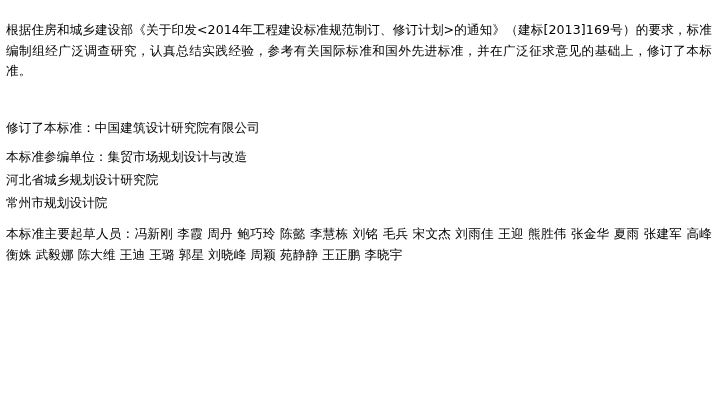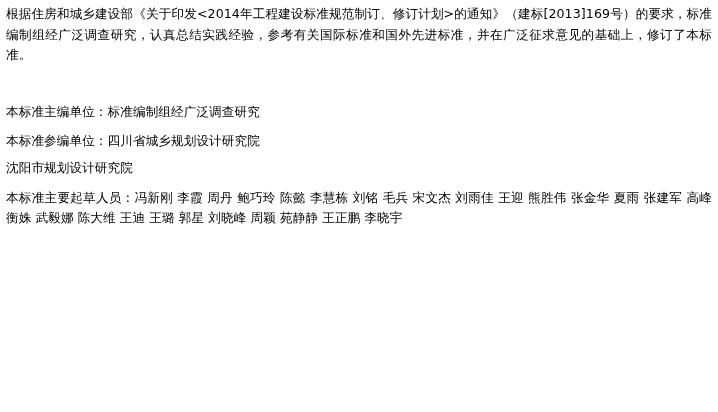--- a/index.html
+++ b/index.html
@@ -11,21 +11,21 @@
     width: 718px;
     height: 412px;
     font-family: "DejaVu Sans", "Liberation Sans", sans-serif;
     color: #000000;
     overflow: hidden;
   }
   .page {
     box-sizing: border-box;
     width: 718px;
     height: 412px;
-    padding: 4px 6px 0 6px;
+    padding: 20px 6px 0 6px;
   }
   p.para {
     margin: 0 0 0 0;
     font-size: 12.6px;
     line-height: 20.6px;
     text-align: justify;
     text-justify: inter-ideograph;
     letter-spacing: 0.1px;
   }
   .gap {
@@ -42,28 +42,29 @@
 
   <p class="para">根据住房和城乡建设部《关于印发&lt;2014年工程建设标准规范制订、修订计划&gt;的通知》（建标[2013]169号）的要求，标准编制组经广泛调查研究，认真总结实践经验，参考有关国际标准和国外先进标准，并在广泛征求意见的基础上，修订了本标准。</p>
   <div class="gap"></div>
 
   <div class="gap"></div>
 
   <div class="gap"></div>
 
   <div class="gap"></div>
 
-  <p class="para">本标准主编单位：标准编制组经广泛调查研究</p>
+  <p class="para">修订了本标准：中国建筑设计研究院有限公司</p>
   <div class="gap"></div>
 
-  <p class="para">本标准参编单位：四川省城乡规划设计研究院</p>
+  <p class="para">本标准参编单位：集贸市场规划设计与改造</p>
   <div class="gap-sm"></div>
 
+  <p class="para">河北省城乡规划设计研究院</p>
   <div class="gap-sm"></div>
 
+  <p class="para">常州市规划设计院</p>
   <div class="gap-sm"></div>
 
-  <p class="para">沈阳市规划设计研究院</p>
   <div class="gap"></div>
 
   <p class="para">本标准主要起草人员：冯新刚 李霞 周丹 鲍巧玲 陈懿 李慧栋 刘铭 毛兵 宋文杰 刘雨佳 王迎 熊胜伟 张金华 夏雨 张建军 高峰 衡姝 武毅娜 陈大维 王迪 王璐 郭星 刘晓峰 周颖 苑静静 王正鹏 李晓宇</p>
 
 </div>
 
 </body></html>

